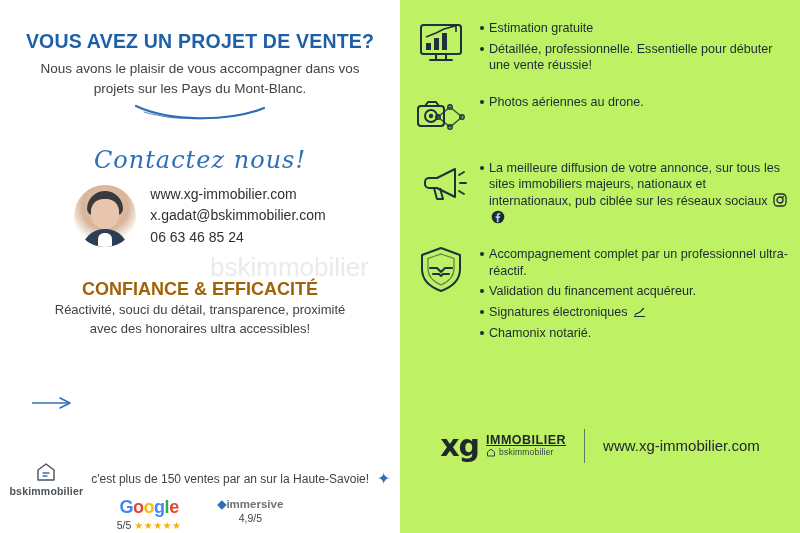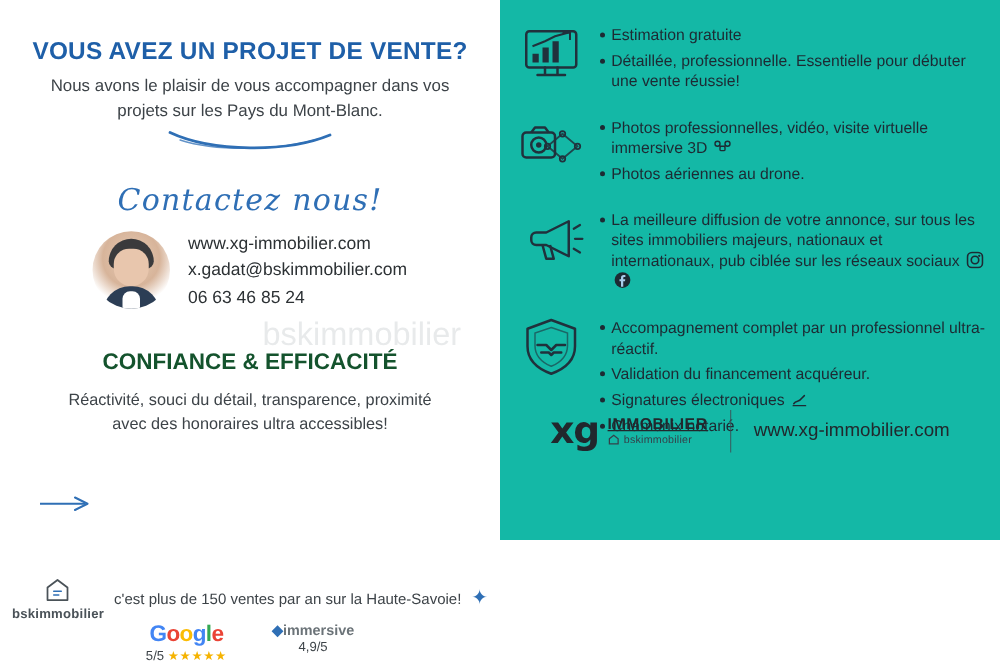--- a/index.html
+++ b/index.html
@@ -118,24 +118,24 @@
 
   .contact-lines {
     color: #2c3134;
     font-size: 14px;
     line-height: 1.55;
     text-align: left;
   }
 
   .confiance {
     text-align: center;
-    color: #14532d;
+    color: #a16207;
     font-weight: bold;
     font-size: 18px;
-    margin: 30px 0 10px 0;
+    margin: 30px 0 0 0;
   }
   .confiance-sub {
     text-align: center;
     color: #3d4348;
     font-size: 13px;
     line-height: 1.5;
     margin: 0 24px;
   }
   .arrow-wrap {
     position: absolute;
@@ -187,22 +187,22 @@
     color: rgba(140,148,155,0.20);
     font-weight: 500;
     white-space: nowrap;
     pointer-events: none;
   }
 
   
   .right {
     position: relative;
     width: 400px;
-    height: 432px;
-    background: #14b8a6;
+    height: 533px;
+    background: #bef264;
     box-sizing: border-box;
     padding: 18px 12px 12px 12px;
   }
   .feature {
     display: flex;
     align-items: flex-start;
     gap: 10px;
     margin-bottom: 14px;
   }
   .feature-icon {
@@ -392,32 +392,20 @@
           <path d="M36 12 l12 10 l-12 10 l-12 -10 Z" fill="none" stroke="#20313c" stroke-width="1.4" opacity=".85"></path>
           <circle cx="36" cy="12" r="2.2" fill="none" stroke="#20313c" stroke-width="1.4"></circle>
           <circle cx="48" cy="22" r="2.2" fill="none" stroke="#20313c" stroke-width="1.4"></circle>
           <circle cx="36" cy="32" r="2.2" fill="none" stroke="#20313c" stroke-width="1.4"></circle>
           <circle cx="24" cy="22" r="2.2" fill="none" stroke="#20313c" stroke-width="1.4"></circle>
         </svg>
       </div>
       <div class="feature-text">
         <div class="bullet-line">
           <span class="bullet-dot"></span>
-          <span>
-            <span>Photos professionnelles, vidéo, visite virtuelle immersive 3D</span>
-            <svg class="inline-ic" width="14" height="13" viewBox="0 0 14 13">
-              <circle cx="3" cy="4" r="2" fill="none" stroke="#1d2a33" stroke-width="1.1"></circle>
-              <circle cx="11" cy="4" r="2" fill="none" stroke="#1d2a33" stroke-width="1.1"></circle>
-              <rect x="5" y="6" width="4" height="3.5" rx="1" fill="none" stroke="#1d2a33" stroke-width="1.1"></rect>
-              <path d="M4.4 5.2 L5.6 6.4 M9.6 5.2 L8.4 6.4" stroke="#1d2a33" stroke-width="1"></path>
-            </svg>
-          </span>
-        </div>
-        <div class="bullet-line">
-          <span class="bullet-dot"></span>
           <span>Photos aériennes au drone.</span>
         </div>
       </div>
     </div>
 
     <div class="feature">
       <div class="feature-icon">
         <svg width="52" height="46" viewBox="0 0 52 46">
           <path d="M14 17 h8 L40 8 v28 L22 27 h-8 a4 4 0 0 1 -4 -4 v-2 a4 4 0 0 1 4 -4 z" fill="none" stroke="#20313c" stroke-width="2" stroke-linejoin="round"></path>
           <path d="M19 27 l3 11 h6 l-3 -11" fill="none" stroke="#20313c" stroke-width="2" stroke-linejoin="round"></path>

